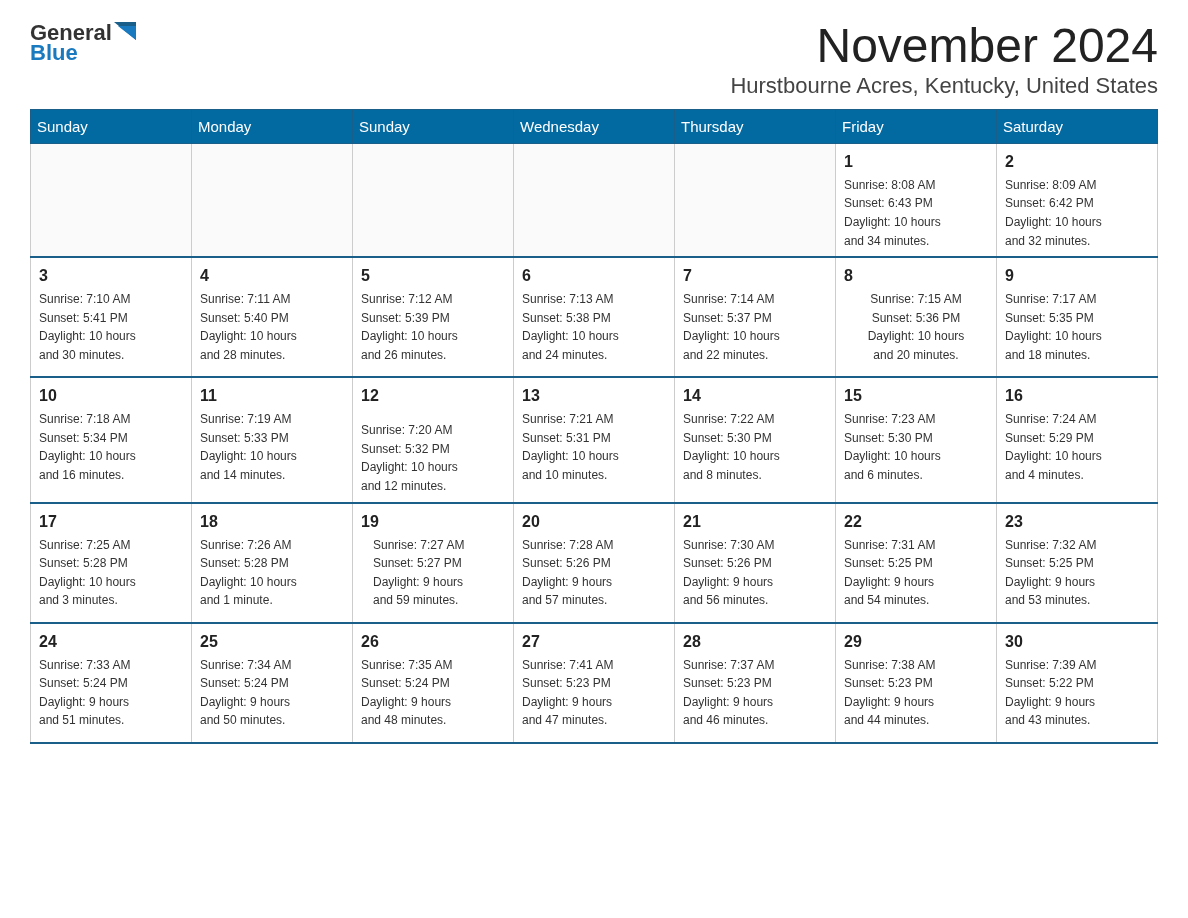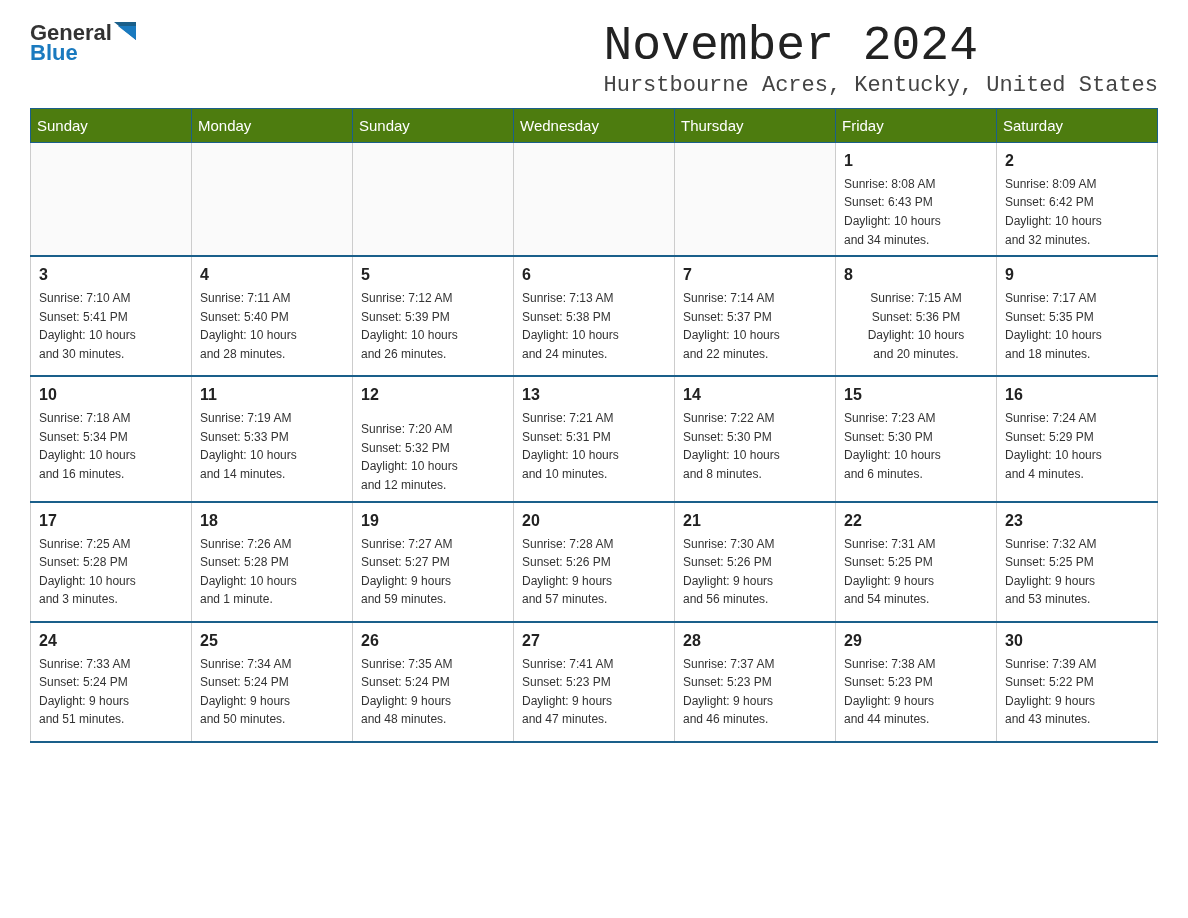--- a/index.html
+++ b/index.html
@@ -31,40 +31,40 @@
       font-weight: bold;
       color: #1a7abf;
     }
     .logo-icon {
       width: 22px;
       height: 22px;
       margin-left: 2px;
       margin-right: 4px;
     }
     .title-section {
-      font-family: Liberation Mono, monospace;
+      text-align: right;
     }
     .calendar-title {
       font-size: 48px;
       font-weight: 300;
       color: #222;
       line-height: 1.1;
     }
     .calendar-subtitle {
       font-size: 22px;
       color: #444;
       font-weight: normal;
     }
     table {
       width: 100%;
       border-collapse: collapse;
       table-layout: fixed;
     }
     thead tr th {
-      background-color: #4d7c0f;
+      background-color: #0369a1;
       color: #fff;
       font-size: 15px;
       font-weight: normal;
       padding: 8px 6px;
       text-align: left;
       border: 1px solid #1a5f8a;
     }
     tbody tr td {
       border: 1px solid #ccc;
       vertical-align: top;
@@ -267,21 +267,21 @@
         </td>
         <td>
           <span class="day-number">18</span>
           <div class="day-info" style="white-space: pre-line;">Sunrise: 7:26 AM
 Sunset: 5:28 PM
 Daylight: 10 hours
 and 1 minute.</div>
         </td>
         <td>
           <span class="day-number">19</span>
-          <div class="day-info" style="white-space: pre-line;">Sunrise: 7:27 AM
+          <div class="day-info" style="white-space: pre-line; margin-left: 12px;">Sunrise: 7:27 AM
 Sunset: 5:27 PM
 Daylight: 9 hours
 and 59 minutes.</div>
         </td>
         <td>
           <span class="day-number">20</span>
           <div class="day-info" style="white-space: pre-line;">Sunrise: 7:28 AM
 Sunset: 5:26 PM
 Daylight: 9 hours
 and 57 minutes.</div>

